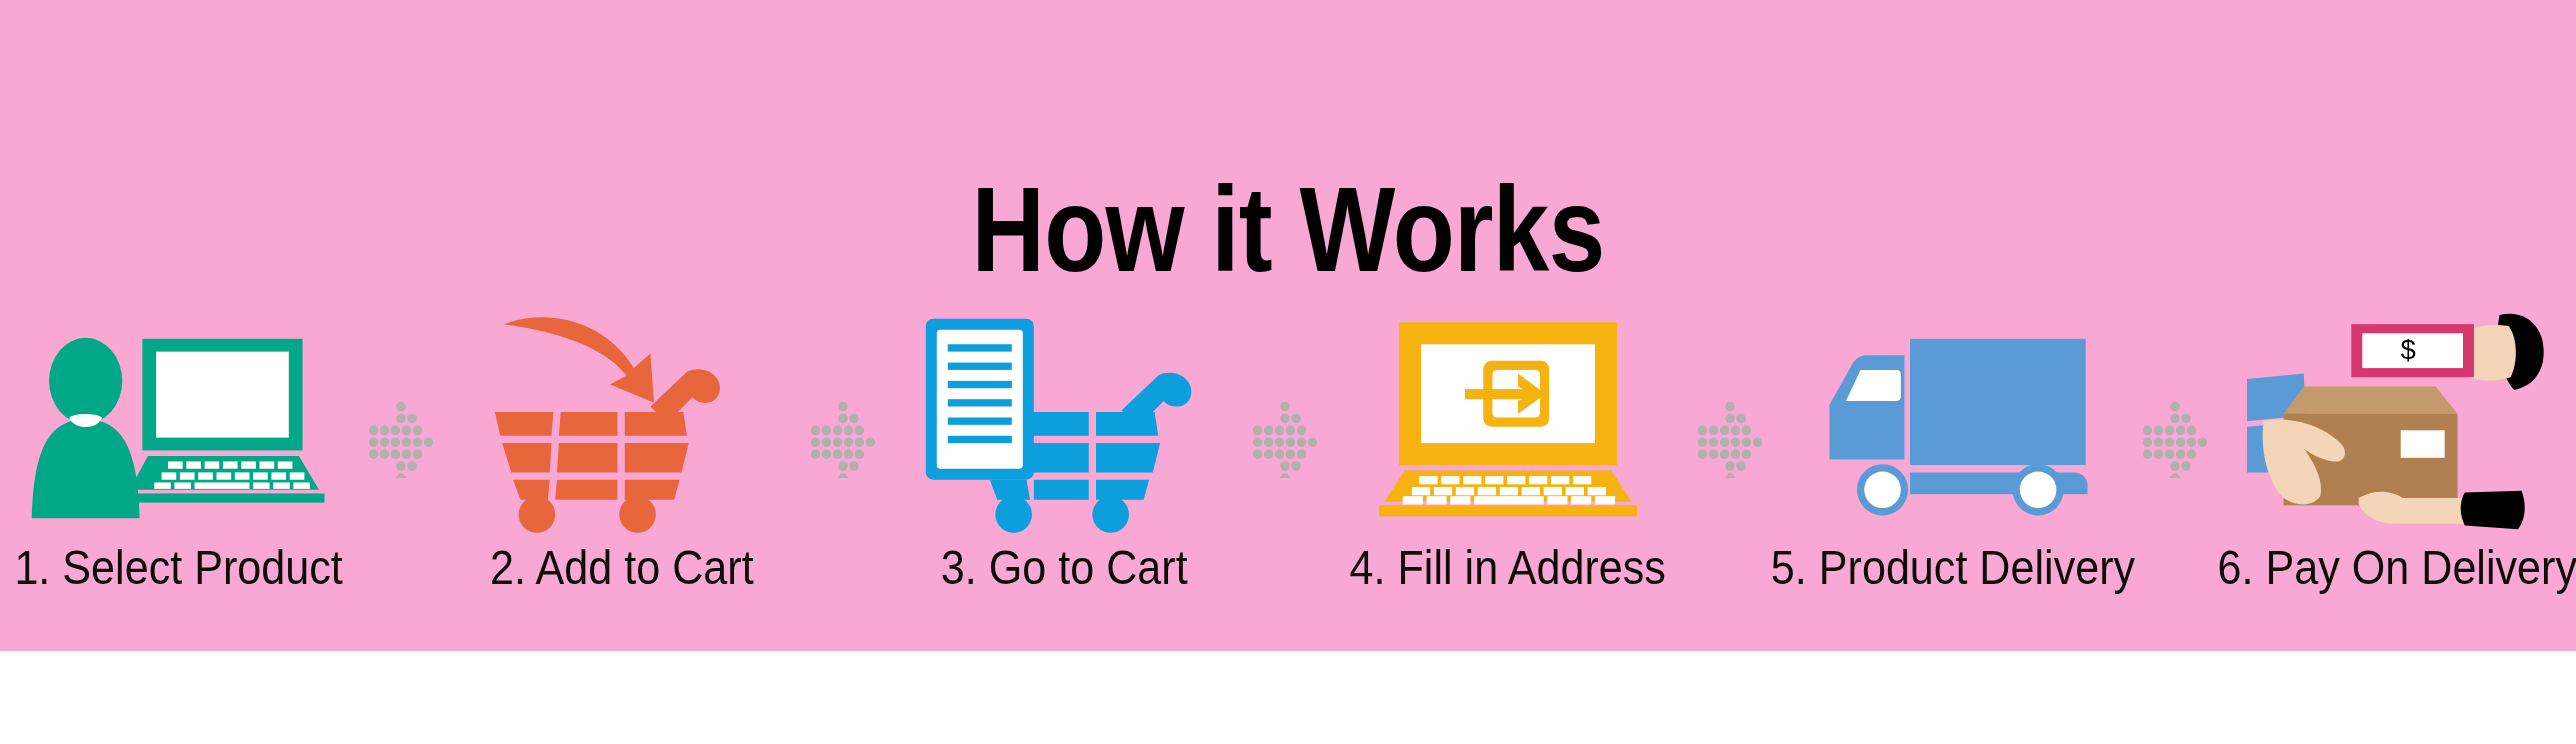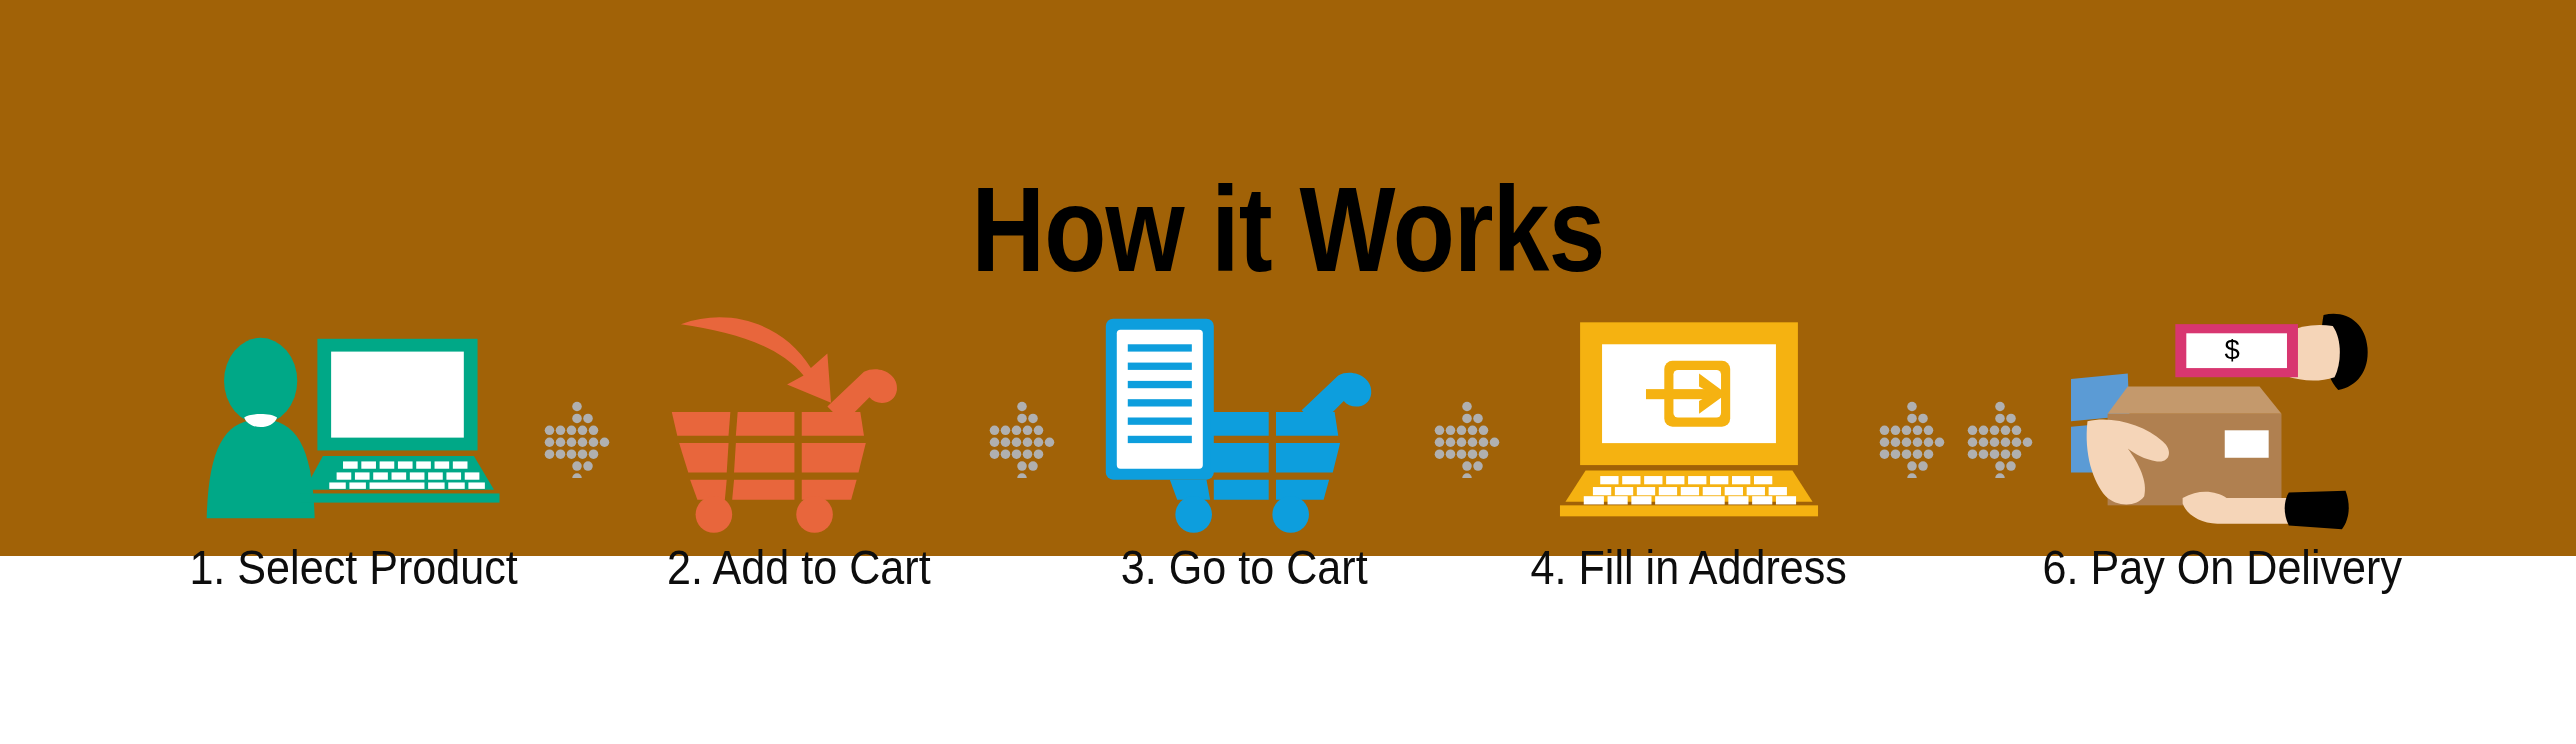--- a/index.html
+++ b/index.html
@@ -10,22 +10,22 @@
   }
   body {
     width: 2576px;
     height: 745px;
     font-family: "Liberation Sans", sans-serif;
     overflow: hidden;
   }
   #infographic {
     position: relative;
     width: 2576px;
-    height: 556px;
-    background: #a16207;
+    height: 651px;
+    background: #f9a8d4;
   }
 
   
   .page-title {
     position: absolute;
     top: 88px;
     left: 0;
     width: 2576px;
     text-align: center;
     font-family: "Liberation Sans Narrow", "Liberation Sans", sans-serif;
@@ -377,20 +377,42 @@
           <circle cx="18" cy="58" r="5.2"></circle>
           <circle cx="30" cy="58" r="5.2"></circle>
         <circle cx="42" cy="58" r="5.2"></circle>
           <circle cx="54" cy="58" r="5.2"></circle>
         <circle cx="36" cy="71" r="5.2"></circle>
           <circle cx="48" cy="71" r="5.2"></circle>
         <circle cx="36" cy="84" r="5.2"></circle>
       </svg>
     </div>
 
+    <div class="step">
+      <div class="step-art">
+        <svg width="302" height="220" viewBox="0 0 330 240">
+          <g fill="#5b9bd5">
+
+            <rect x="118" y="40" width="192" height="138"></rect>
+
+            <path d="M30 112 L56 66 C60 60 66 58 72 58 L112 58 L112 172 L30 172 Z"></path>
+
+            <path d="M64 74 L104 74 C106 74 108 76 108 78 L108 104 C108 106 106 108 104 108 L48 108 Z" fill="#ffffff"></path>
+
+            <path d="M118 186 L296 186 C306 186 312 192 312 200 L312 210 L118 210 Z"></path>
+
+            <circle cx="88" cy="205" r="28" fill="#5b9bd5"></circle>
+            <circle cx="88" cy="205" r="20" fill="#ffffff"></circle>
+            <circle cx="258" cy="205" r="28" fill="#5b9bd5"></circle>
+            <circle cx="258" cy="205" r="20" fill="#ffffff"></circle>
+          </g>
+        </svg>
+      </div>
+      <div class="step-label">5. Product Delivery</div>
+    </div>
 
     <div class="separator">
       <svg class="dot-arrow" width="66" height="77" viewBox="0 0 72 84">
         <circle cx="36" cy="6" r="5.2"></circle>
         <circle cx="36" cy="19" r="5.2"></circle>
           <circle cx="48" cy="19" r="5.2"></circle>
         <circle cx="6" cy="32" r="5.2"></circle>
           <circle cx="18" cy="32" r="5.2"></circle>
           <circle cx="30" cy="32" r="5.2"></circle>
         <circle cx="42" cy="32" r="5.2"></circle>

